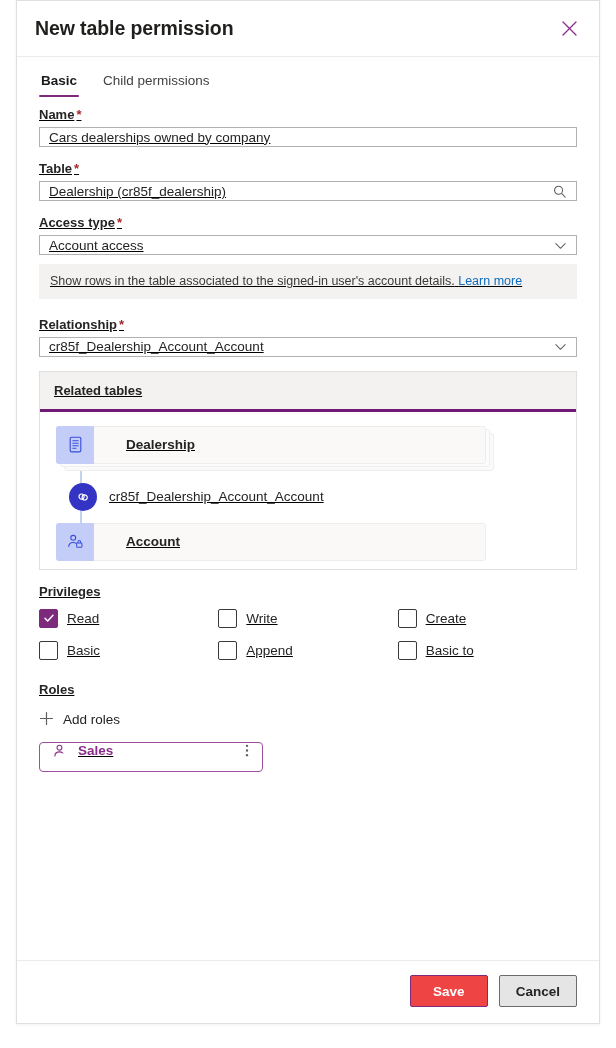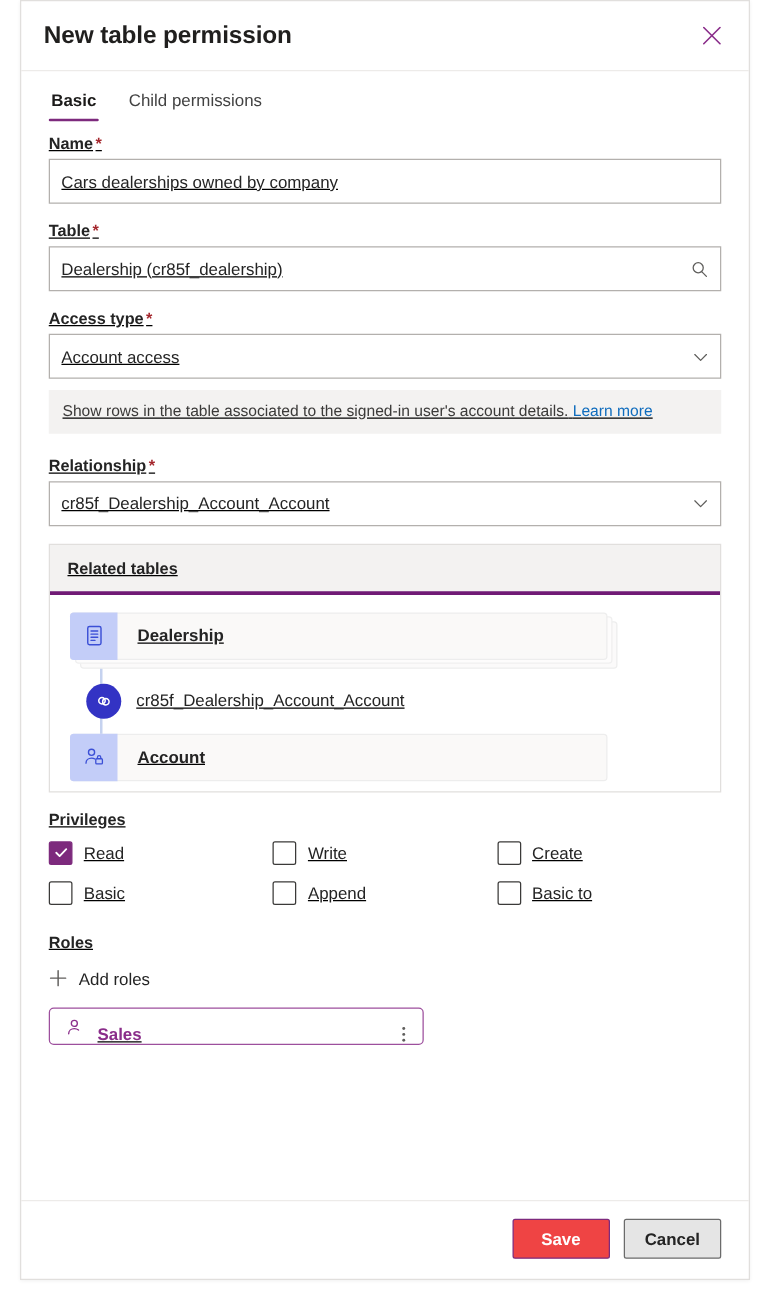--- a/index.html
+++ b/index.html
@@ -79,21 +79,21 @@
   .field { margin-bottom: 14px; }
   .field-label {
     font-size: 13px;
     font-weight: 600;
     color: #242424;
     margin-bottom: 5px;
     display: block;
   }
   .req { color: #a4262c; font-weight: 600; margin-left: 2px; }
   .ctl {
-    height: 36px;
+    height: 20px;
     width: 100%;
     border: 1px solid #b3b0ad;
     background: #ffffff;
     display: flex;
     align-items: center;
     padding: 0 9px;
     font-size: 13.5px;
     color: #242424;
   }
   .ctl .val { flex: 1; overflow: hidden; white-space: nowrap; text-overflow: ellipsis; }
@@ -176,21 +176,21 @@
     flex: 0 0 38px;
     background: #c3cdf8;
     border-radius: 3px 0 0 3px;
     display: flex; align-items: center; justify-content: center;
     color: #3b4fd6;
   }
   .node-label {
     position: relative;
     z-index: 3;
     display: flex; align-items: center;
-    padding-left: 16px;
+    padding-left: 32px;
     font-size: 13.5px;
     font-weight: 600;
     color: #242424;
   }
   .rel-row {
     position: relative;
     display: flex;
     align-items: center;
     height: 34px;
     margin: 9px 0;
@@ -250,26 +250,26 @@
     gap: 9px;
     font-size: 13.5px;
     color: #242424;
     cursor: pointer;
     background: none; border: none;
     padding: 4px 0;
     font-family: inherit;
     margin-bottom: 9px;
   }
   .role-chip {
-    width: 300px;
+    width: 224px;
     height: 30px;
     border: 1px solid #9d4f9d;
     border-radius: 4px;
     display: flex;
-    align-items: flex-end;
+    align-items: flex-start;
     padding: 0 10px 0 12px;
     gap: 10px;
     background: #fff;
   }
   .role-chip .rname {
     flex: 1;
     font-size: 13.5px;
     font-weight: 600;
     color: #8a2d8a;
   }

